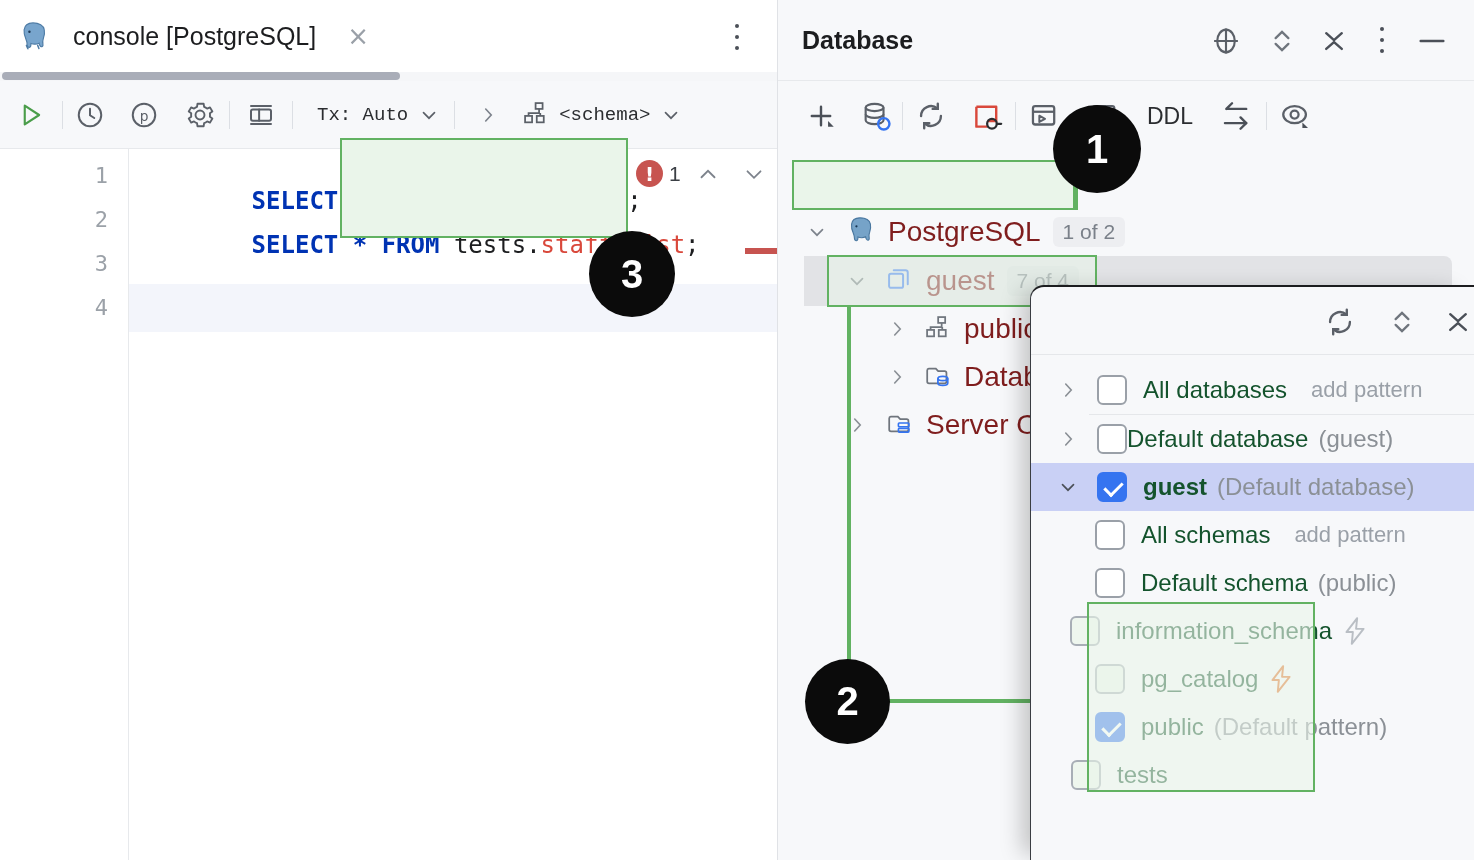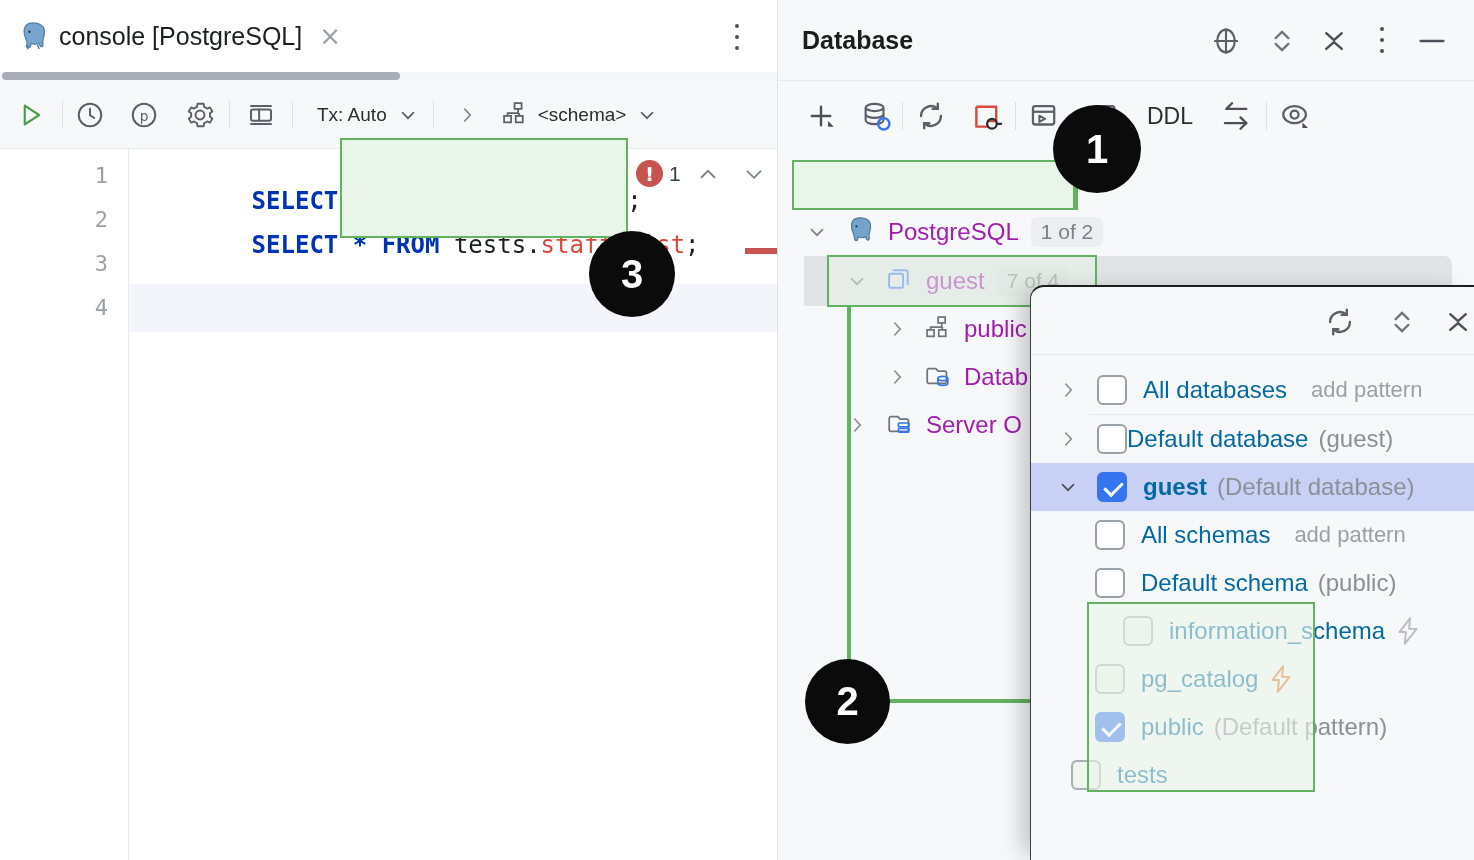--- a/index.html
+++ b/index.html
@@ -15,21 +15,21 @@
   #editor-pane {
     position: absolute; left: 0; top: 0; width: 777px; height: 860px;
     background: #ffffff;
   }
   #tab-bar {
     position: absolute; left: 0; top: 0; width: 777px; height: 72px;
     background: #ffffff;
   }
   .tab {
     position: absolute; left: 18px; top: 0; height: 72px;
-    display: flex; align-items: center; gap: 11px;
+    display: flex; align-items: center; gap: 25px;
   }
   .pg-elephant { width: 30px; height: 30px; display:block; }
   .tab-title {
     font-size: 25px; color: #1c1d1f; white-space: nowrap;
   }
   .tab-close {
     font-size: 26px; color: #9aa0a8; line-height: 1; margin-left: 6px;
     font-family: "DejaVu Sans", sans-serif; cursor: pointer;
   }
   #tab-kebab {
@@ -47,21 +47,21 @@
     position:absolute; left:0; top:72px; width:777px; height:9px; background:#f5f6f8;
   }
 
   #editor-toolbar {
     position: absolute; left: 0; top: 81px; width: 777px; height: 68px;
     background: #f7f8fa; border-bottom: 1px solid #e7e9ec;
     display: flex; align-items: center;
   }
   .tb-item { display:flex; align-items:center; justify-content:center; cursor:pointer; }
   .tb-sep { width:1px; height:28px; background:#dcdfe4; }
-  .tx-label { font-size:19px; color:#2b2d30; white-space:nowrap; }
+  .tx-label { font-size:19px; color:#2b2d30; white-space:nowrap;font-family:Liberation Mono, monospace; }
   .chev { display:inline-block; }
 
   #code-area {
     position: absolute; left: 0; top: 149px; width: 777px; height: 711px;
     background: #ffffff;
   }
   #gutter {
     position:absolute; left:0; top:0; width:129px; height:711px;
     background:#ffffff; border-right:1px solid #e7e9ec;
   }
@@ -128,21 +128,21 @@
   }
   .ddl-label { font-size:23px; color:#2b2d30; }
 
   
   #db-tree { position:absolute; left:0; top:152px; width:697px; height:708px; }
   .tree-row {
     position:absolute; left:0; width:697px; height:48px;
     display:flex; align-items:center; cursor:pointer;
   }
   .t-arrow { width:22px; height:22px; flex:none; }
-  .t-label { font-size:24px; color:#a21caf; white-space:nowrap; }
+  .t-label { font-size:28px; color:#7f1d1d; white-space:nowrap; }
   .t-count {
     font-size:21px; color:#7a8089; background:#edeef1; border-radius:6px;
     padding:3px 10px; margin-left:12px; white-space:nowrap;
   }
   .t-count-sel { background:#d9dce1; }
 
   
   #hl-mysql {
     position:absolute; left:792px; top:160px; width:286px; height:50px;
     background:#eaf5ea; border:2px solid #62b262; pointer-events:none;
@@ -190,21 +190,21 @@
   .cb {
     width:30px; height:30px; border:2px solid #9aa0a8; border-radius:6px;
     background:#ffffff; flex:none; position:relative;
   }
   .cb.dim { background:#eef6ee; border-color:#a8aeb6; }
   .cb.on { background:#3574f0; border-color:#3574f0; }
   .cb.on::after {
     content:""; position:absolute; left:9px; top:4px; width:8px; height:15px;
     border:solid #ffffff; border-width:0 3px 3px 0; transform:rotate(45deg);
   }
-  .pop-label { font-size:24px; color:#0369a1; white-space:nowrap; }
+  .pop-label { font-size:24px; color:#14532d; white-space:nowrap; }
   .pop-label.bold { font-weight:700; }
   .pop-note { font-size:24px; color:#8b9096; white-space:nowrap; margin-left:10px; }
   .pop-pattern { font-size:22px; color:#9aa0a8; white-space:nowrap; }
   .row-div { position:absolute; left:58px; width:386px; height:1px; background:#e5e7ea; }
 
   #hl-schemas {
     position:absolute; left:1087px; top:602px; width:228px; height:190px;
     background:rgba(234,245,234,0.6); border:2px solid #62b262; pointer-events:none;
   }
   .bolt { width:26px; height:30px; flex:none; margin-left:10px; }
@@ -584,21 +584,21 @@
         <span class="pop-label" style="margin-left:16px">All schemas</span>
         <span class="pop-pattern" style="margin-left:24px">add pattern</span>
       </div>
 
       <div class="pop-row" style="top:203px; padding-left:64px">
         <span class="cb"></span>
         <span class="pop-label" style="margin-left:16px">Default schema</span>
         <span class="pop-note">(public)</span>
       </div>
 
-      <div class="pop-row" style="top:251px; padding-left:92px">
+      <div class="pop-row" style="top:251px; padding-left:39px">
         <span class="cb dim"></span>
         <span class="pop-label" style="margin-left:16px">information_schema</span>
         <svg class="bolt" viewBox="0 0 24 28">
             <path d="M14 2 4 15h6l-1 11 11-14h-7z" fill="none" stroke="#b9bec4" stroke-width="1.8" stroke-linejoin="round"></path>
           </svg>
       </div>
 
       <div class="pop-row" style="top:299px; padding-left:64px">
         <span class="cb dim"></span>
         <span class="pop-label" style="margin-left:16px">pg_catalog</span>

